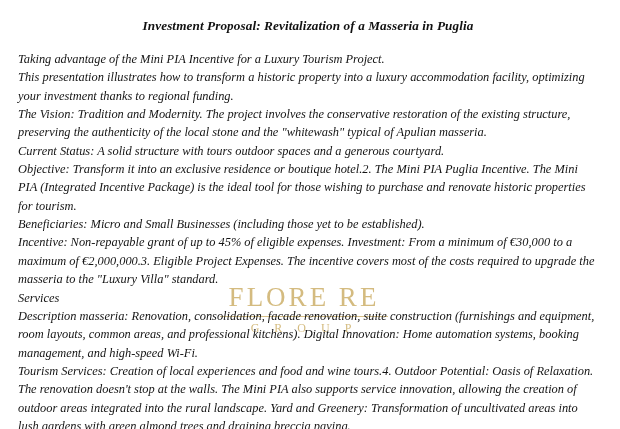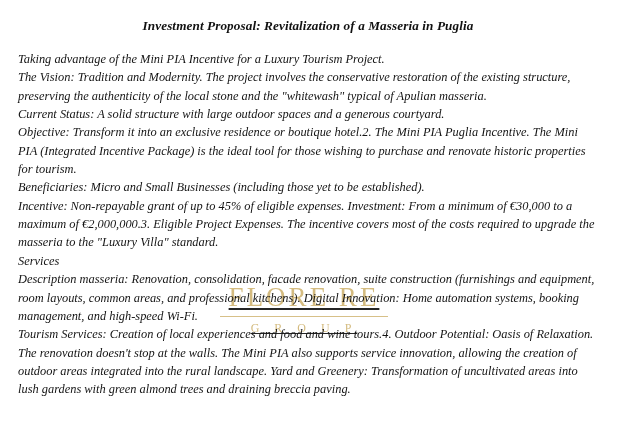--- a/index.html
+++ b/index.html
@@ -47,21 +47,20 @@
   }
   
   .watermark {
     position: absolute;
     left: 0;
     right: 12px;
     bottom: 16px;
     text-align: center;
     z-index: 1;
     pointer-events: none;
-    text-decoration: underline;
   }
   .wm-main {
     font-family: "Liberation Serif", serif;
     font-size: 27px;
     letter-spacing: 3px;
     color: #cdb06a;
     opacity: 0.85;
     line-height: 1;
   }
   .wm-rule {
@@ -81,22 +80,23 @@
 </style>
 </head>
 <body>
 
 <div class="page">
 
   <div class="doc-title">Investment Proposal: Revitalization of a Masseria in Puglia</div>
 
   <div class="body-text">
     <p class="para">Taking advantage of the Mini PIA Incentive for a Luxury Tourism Project.</p>
+    <p class="para">This presentation illustrates how to transform a historic property into a luxury accommodation facility, optimizing your investment thanks to regional funding.</p>
     <p class="para">The Vision: Tradition and Modernity. The project involves the conservative restoration of the existing structure, preserving the authenticity of the local stone and the "whitewash" typical of Apulian masseria.</p>
-    <p class="para">Current Status: A solid structure with large outdoor spaces and a generous courtyard.</p>
+    <p class="para">Current Status: A solid structure with tours outdoor spaces and a generous courtyard.</p>
     <p class="para">Objective: Transform it into an exclusive residence or boutique hotel.2. The Mini PIA Puglia Incentive. The Mini PIA (Integrated Incentive Package) is the ideal tool for those wishing to purchase and renovate historic properties for tourism.</p>
     <p class="para">Beneficiaries: Micro and Small Businesses (including those yet to be established).</p>
     <p class="para">Incentive: Non-repayable grant of up to 45% of eligible expenses. Investment: From a minimum of €30,000 to a maximum of €2,000,000.3. Eligible Project Expenses. The incentive covers most of the costs required to upgrade the masseria to the "Luxury Villa" standard.</p>
     <p class="para">Services</p>
     <p class="para">Description masseria: Renovation, consolidation, facade renovation, suite construction (furnishings and equipment, room layouts, common areas, and professional kitchens). Digital Innovation: Home automation systems, booking management, and high-speed Wi-Fi.</p>
     <p class="para">Tourism Services: Creation of local experiences and food and wine tours.4. Outdoor Potential: Oasis of Relaxation. The renovation doesn't stop at the walls. The Mini PIA also supports service innovation, allowing the creation of outdoor areas integrated into the rural landscape. Yard and Greenery: Transformation of uncultivated areas into lush gardens with green almond trees and draining breccia paving.</p>
 
   </div>
 
   <div class="watermark">

